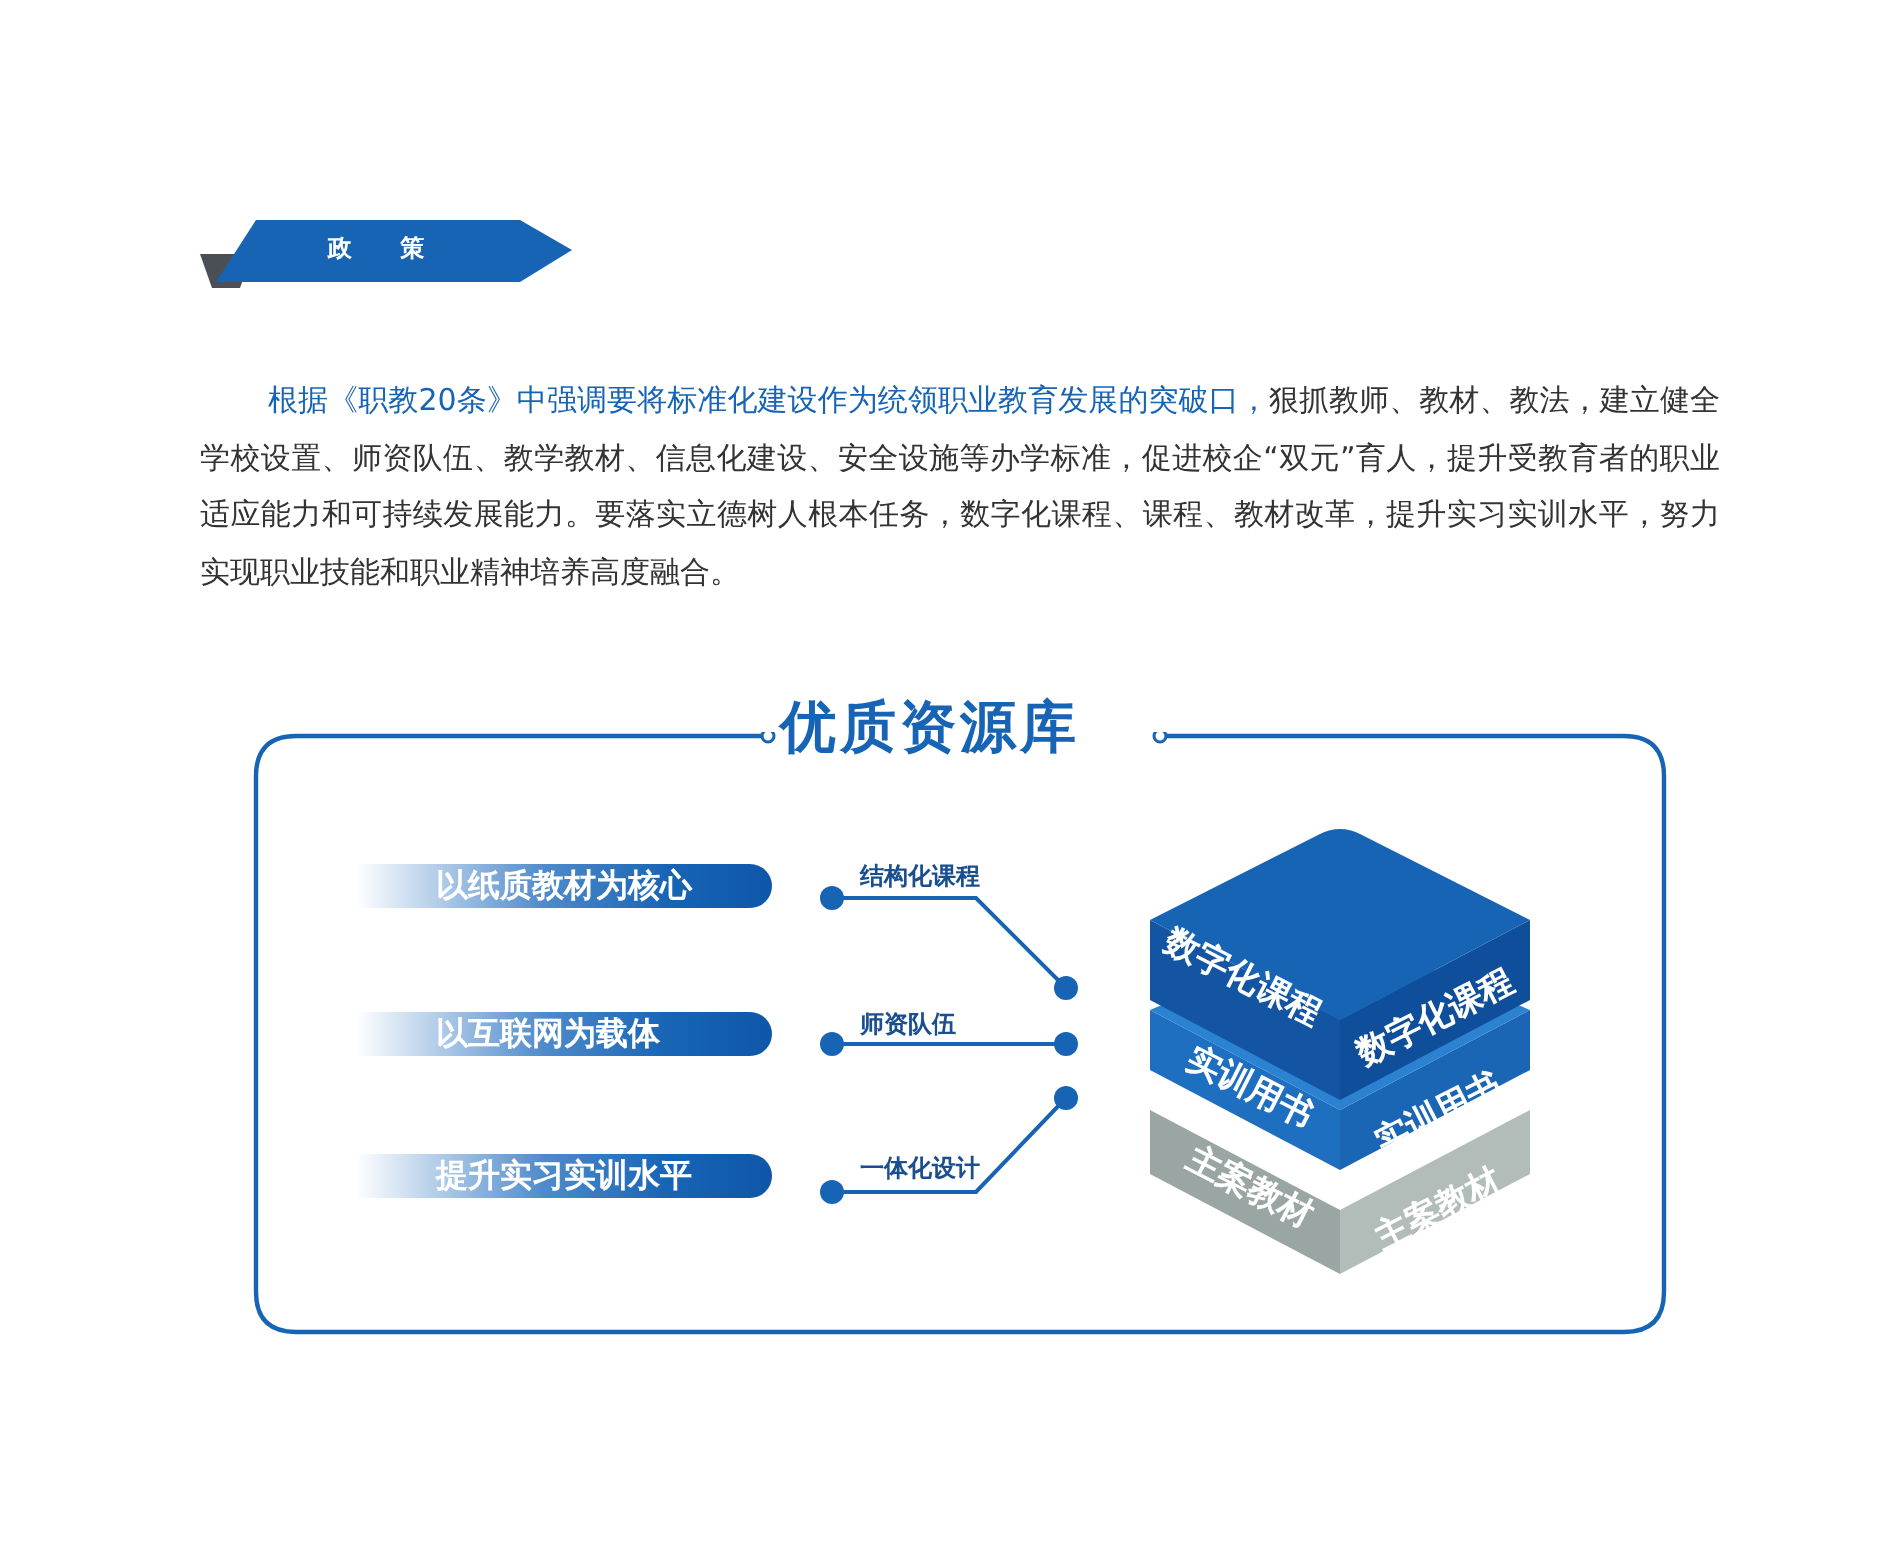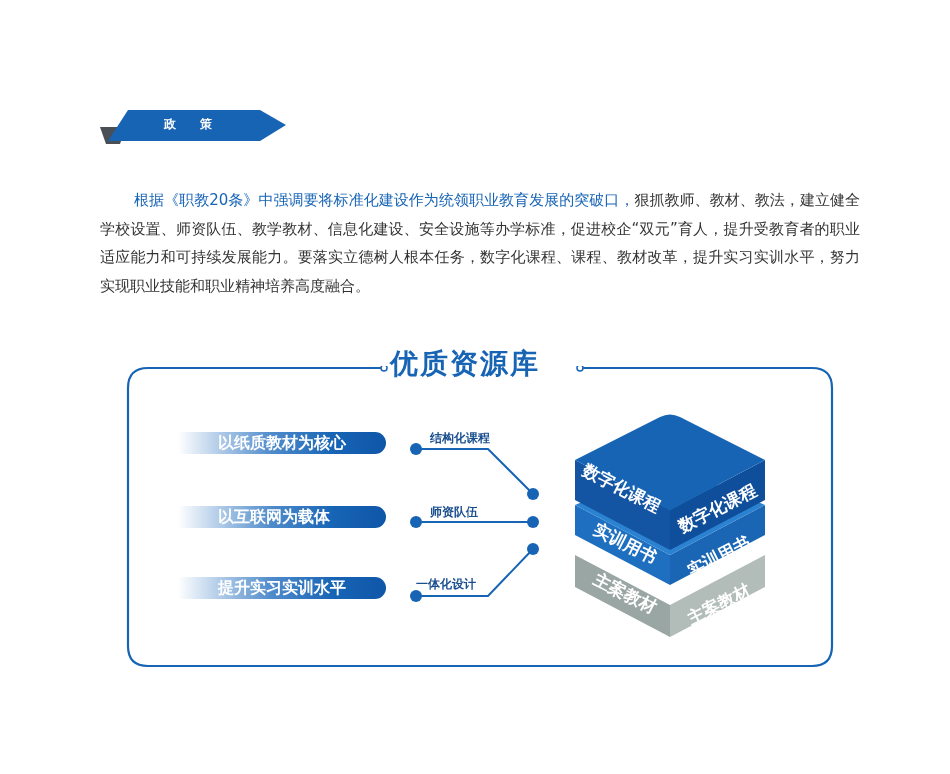--- a/index.html
+++ b/index.html
@@ -79,21 +79,21 @@
       <circle cx="16" cy="29" r="6"></circle>
       <circle cx="133" cy="74" r="6"></circle>
       <circle cx="16" cy="102" r="6"></circle>
       <circle cx="133" cy="102" r="6"></circle>
       <circle cx="16" cy="176" r="6"></circle>
       <circle cx="133" cy="129" r="6"></circle>
     </g>
   </svg>
   <div class="conn-label" style="left:30px; top:10px;">结构化课程</div>
   <div class="conn-label" style="left:30px; top:84px;">师资队伍</div>
-  <div class="conn-label" style="left:16px; top:156px;">一体化设计</div>
+  <div class="conn-label" style="left:30px; top:156px;">一体化设计</div>
 </div>
 
 <div class="stack">
   <svg width="210" height="240" viewBox="0 0 210 240">
 
     <polygon points="10,150 105,200 105,232 10,182" fill="#9aa6a3"></polygon>
     <polygon points="105,200 200,150 200,182 105,232" fill="#b2bcb9"></polygon>
 
     <polygon points="10,100 105,150 105,180 10,130" fill="#1e6fc0"></polygon>
     <polygon points="105,150 200,100 200,130 105,180" fill="#1a66b4"></polygon>

